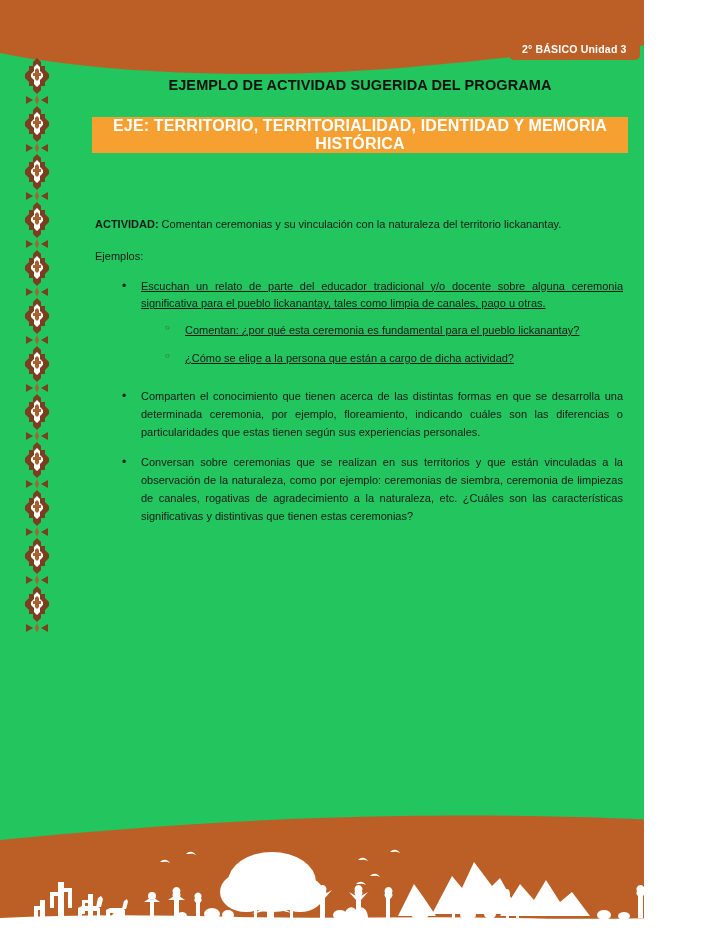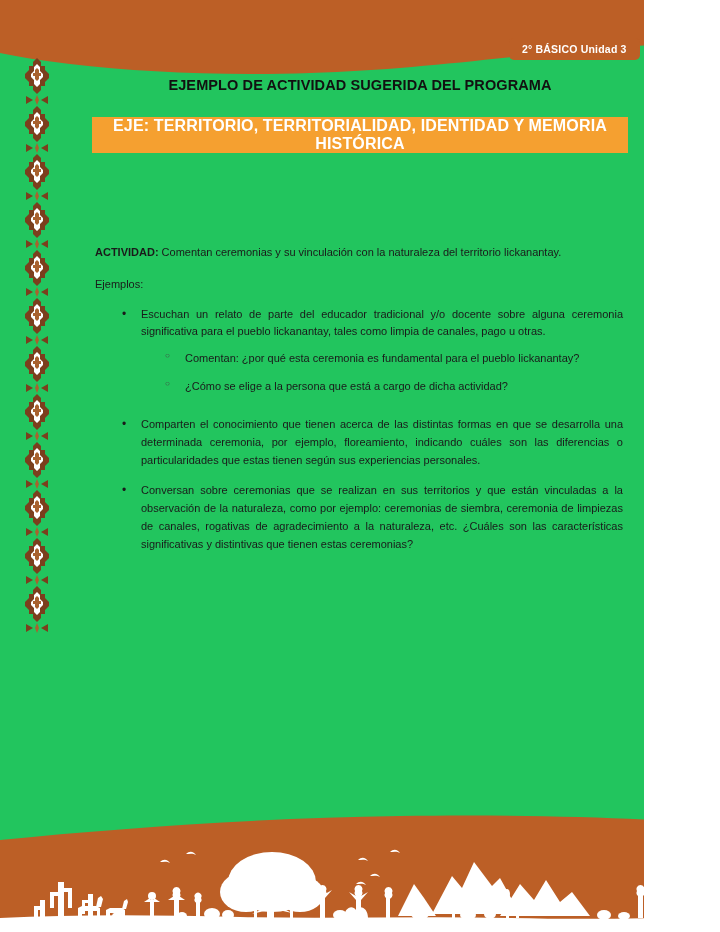--- a/index.html
+++ b/index.html
@@ -75,21 +75,21 @@
     color: #ffffff;
     font-size: 16px;
     font-weight: bold;
     letter-spacing: .15px;
     text-align: center;
     padding: 0 10px;
   }
 
   .body-area {
     position: absolute;
-    top: 244px; left: 95px;
+    top: 216px; left: 95px;
     width: 528px;
     color: #1a1a1a;
     font-size: 11px;
     line-height: 1.62;
   }
   .activity-line { margin-bottom: 14px; }
   .activity-line b { font-weight: bold; }
   .examples-line { margin-bottom: 12px; }
 
   ul.level1 { list-style: none; margin: 0; padding: 0; }
@@ -113,21 +113,21 @@
     margin-bottom: 10px;
     text-align: left;
   }
   ul.level2 > li::before {
     content: "\25CB";
     position: absolute;
     left: 24px; top: 0px;
     font-size: 8px;
     color: #444444;
   }
-  li.nojustify { text-align: left; }
+  li.nojustify { text-align: left; text-decoration: underline; }
 
   
   .bottom-scene {
     position: absolute;
     left: 0; bottom: 0;
     width: 720px; height: 118px;
   }
   .bottom-scene svg { display: block; width: 720px; height: 118px; }
 </style>
 </head>
@@ -236,21 +236,21 @@
   </div>
 
   <div class="body-area">
     <div class="activity-line">
       <b>ACTIVIDAD:</b><span> Comentan ceremonias y su vinculación con la naturaleza del territorio lickanantay.</span>
     </div>
     <div class="examples-line">Ejemplos:</div>
     <ul class="level1" id="bullet-list">
         <li class="nojustify"><span>Escuchan un relato de parte del educador tradicional y/o docente sobre alguna ceremonia significativa para el pueblo lickanantay, tales como limpia de canales, pago u otras.</span><ul class="level2">
             <li>Comentan: ¿por qué esta ceremonia es fundamental para el pueblo lickanantay?</li>
-            <li>¿Cómo se elige a la persona que está a cargo de dicha actividad?</li>
+            <li>¿Cómo se elige a la persona que están a cargo de dicha actividad?</li>
           </ul></li>
         <li><span>Comparten el conocimiento que tienen acerca de las distintas formas en que se desarrolla una determinada ceremonia, por ejemplo, floreamiento, indicando cuáles son las diferencias o particularidades que estas tienen según sus experiencias personales.</span></li>
         <li><span>Conversan sobre ceremonias que se realizan en sus territorios y que están vinculadas a la observación de la naturaleza, como por ejemplo: ceremonias de siembra, ceremonia de limpiezas de canales, rogativas de agradecimiento a la naturaleza, etc. ¿Cuáles son las características significativas y distintivas que tienen estas ceremonias?</span></li>
       </ul>
   </div>
 
   <div class="bottom-scene">
     <svg viewBox="0 0 720 118" preserveAspectRatio="none" aria-hidden="true">
 
       <path d="M0,26 C120,14 260,4 400,2 C530,0 640,4 720,10 L720,118 L0,118 Z" fill="#BC5F26"></path>

